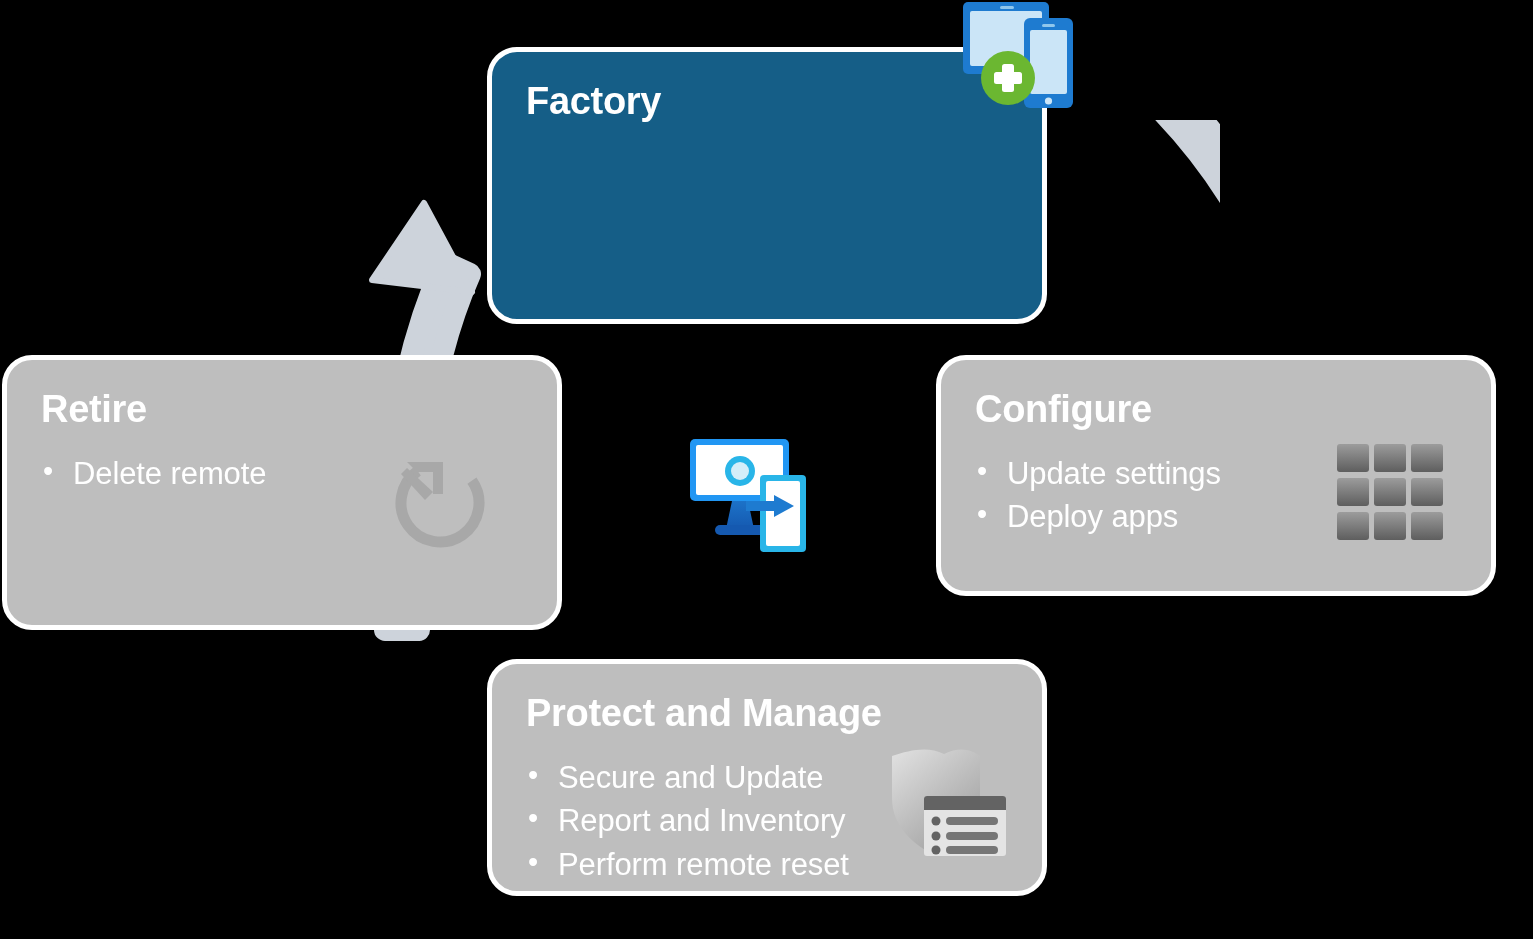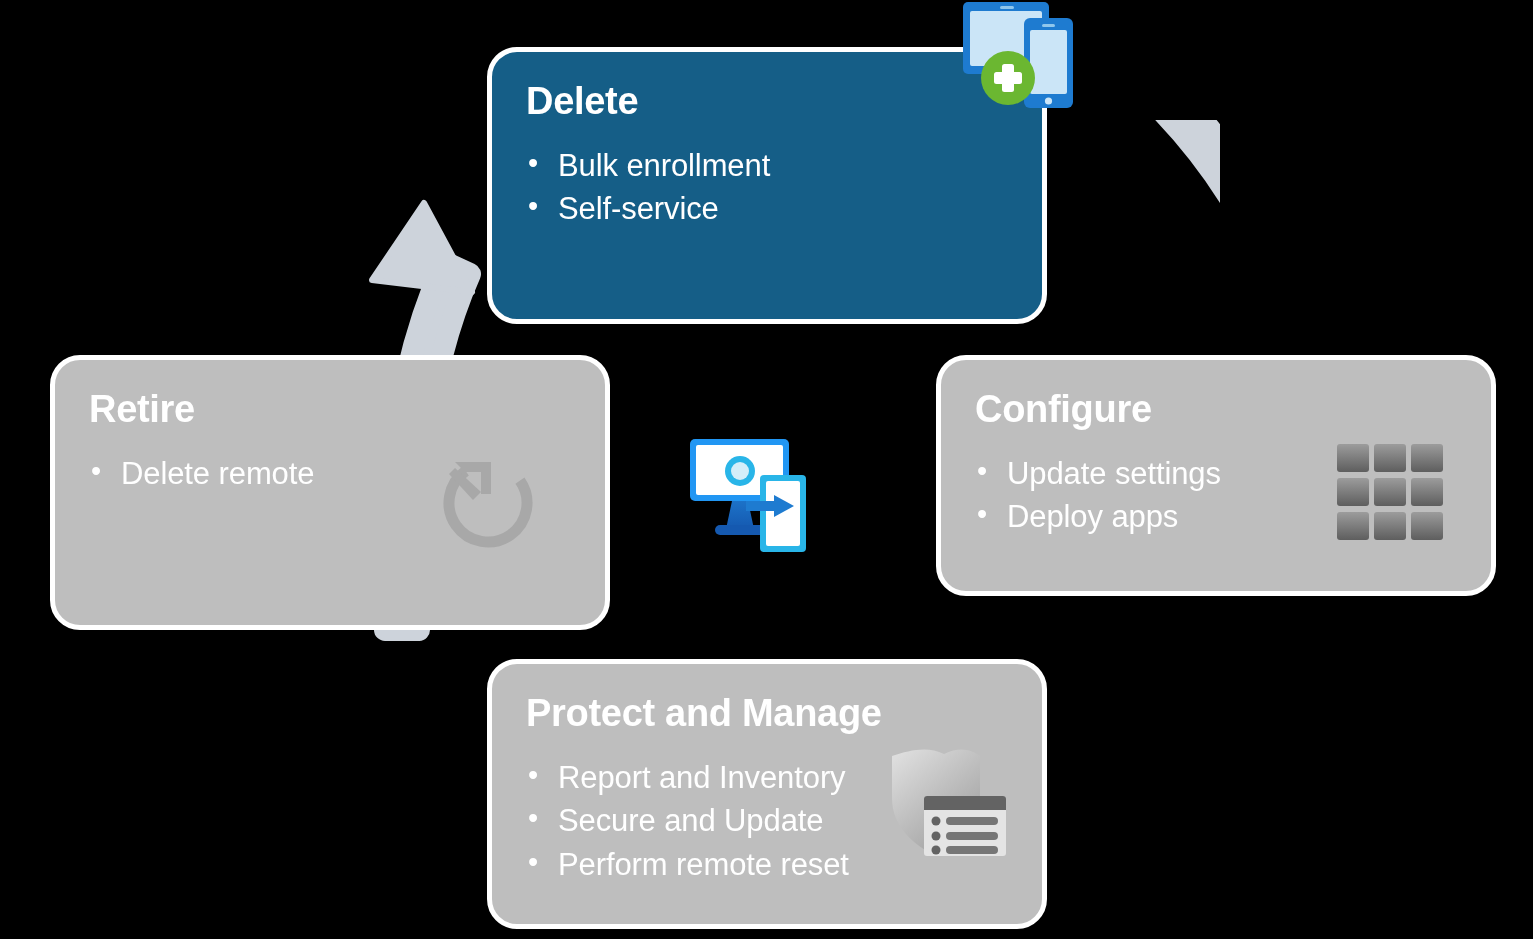--- a/index.html
+++ b/index.html
@@ -68,22 +68,22 @@
     position: absolute;
     left: 2px;
     top: -1px;
     font-size: 29px;
     line-height: 1.40;
   }
 
   
   #card-enroll    { left: 487px; top: 47px;  width: 560px; height: 277px; }
   #card-configure { left: 936px; top: 355px; width: 560px; height: 241px; }
-  #card-protect   { left: 487px; top: 659px; width: 560px; height: 270px; }
-  #card-retire    { left: 2px;   top: 355px; width: 560px; height: 275px; margin-left: 48px; }
+  #card-protect   { left: 487px; top: 659px; width: 560px; height: 237px; }
+  #card-retire    { left: 2px;   top: 355px; width: 560px; height: 275px; }
 
   
   .card-icon {
     position: absolute;
     z-index: 1;
     pointer-events: none;
   }
   #icon-reset    { right: 62px;  top: 88px; width: 110px; height: 105px; }
   #icon-grid     { right: 46px;  top: 82px; width: 110px; height: 100px; }
   #icon-shield   { right: 28px;  top: 78px; width: 130px; height: 125px; }
@@ -142,25 +142,21 @@
                L 377 277 Z" fill="#CDD3DB"></path>
       <path d="M 385 630
                C 382 505, 394 372, 444 262
                L 470 274
                C 422 382, 416 508, 419 630 Z" fill="#CDD3DB" stroke="#CDD3DB" stroke-width="22" stroke-linejoin="round"></path>
       <path d="M 424 203 L 472 292 L 372 280 Z" fill="#CDD3DB" stroke="#CDD3DB" stroke-width="6" stroke-linejoin="round"></path>
     </g>
   </svg>
 
   <div class="card teal" id="card-enroll">
-    <h2 class="card-title">Delete</h2>
-    <ul class="card-list">
-      <li>Bulk enrollment</li>
-      <li>Self-service</li>
-    </ul>
+    <h2 class="card-title">Factory</h2>
   </div>
 
   <svg id="icon-enroll-devices" viewBox="0 0 142 126">
 
     <rect x="11" y="4" width="86" height="72" rx="5" fill="#1E7BD0"></rect>
     <rect x="18" y="13" width="72" height="55" rx="2" fill="#CBE5F7"></rect>
     <rect x="48" y="8" width="14" height="3" rx="1.5" fill="#8FC6EC"></rect>
 
     <rect x="46" y="76" width="18" height="22" fill="#1E7BD0"></rect>
 
@@ -195,22 +191,22 @@
       <rect x="76" y="36" width="32" height="28" rx="3" fill="url(#gridGrad)"></rect>
       <rect x="2" y="70" width="32" height="28" rx="3" fill="url(#gridGrad)"></rect>
       <rect x="39" y="70" width="32" height="28" rx="3" fill="url(#gridGrad)"></rect>
       <rect x="76" y="70" width="32" height="28" rx="3" fill="url(#gridGrad)"></rect>
     </svg>
   </div>
 
   <div class="card grey" id="card-protect">
     <h2 class="card-title">Protect and Manage</h2>
     <ul class="card-list">
+      <li>Secure and Update</li>
       <li>Report and Inventory</li>
-      <li>Secure and Update</li>
       <li>Perform remote reset</li>
     </ul>
     <svg class="card-icon" id="icon-shield" viewBox="0 0 130 125">
       <defs>
         <linearGradient id="shieldGrad" x1="0.15" y1="0" x2="0.85" y2="1">
           <stop offset="0%" stop-color="#DDDDDD"></stop>
           <stop offset="100%" stop-color="#9A9A9A"></stop>
         </linearGradient>
       </defs>
       <path d="M 8 14

